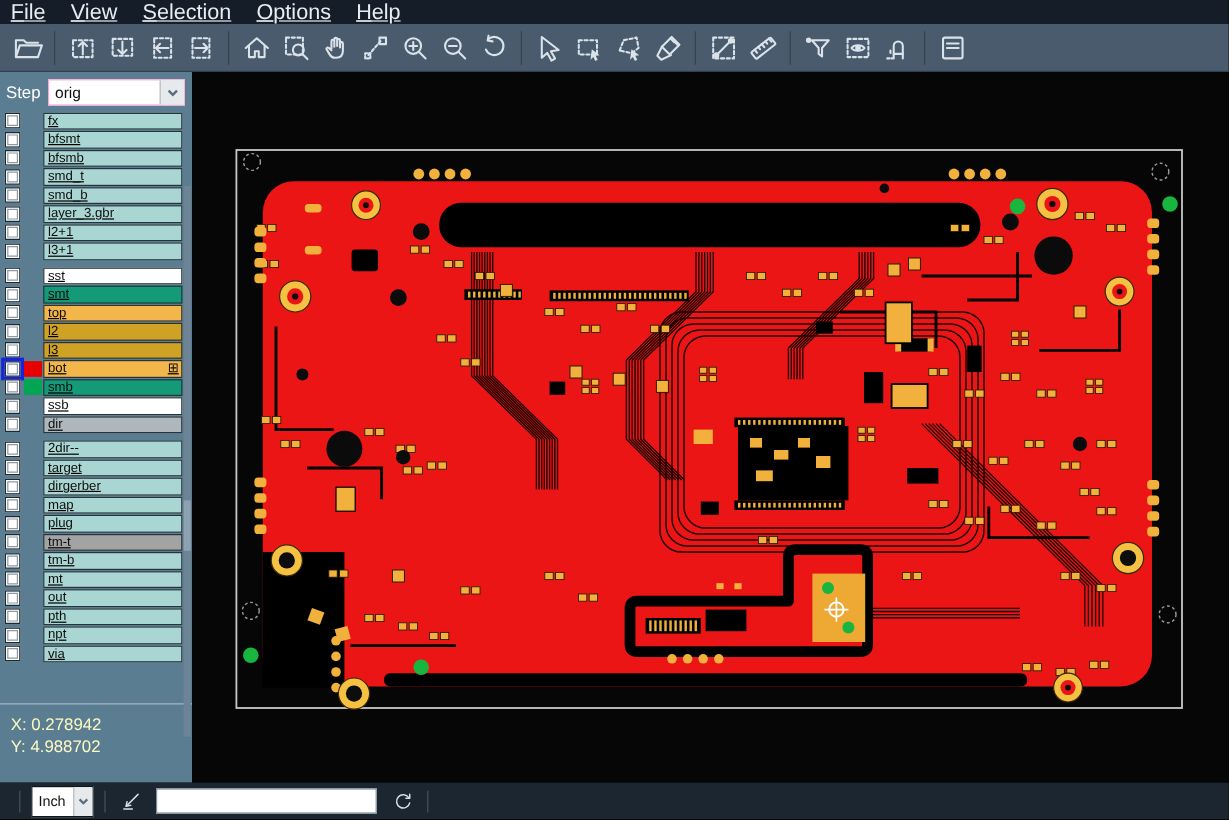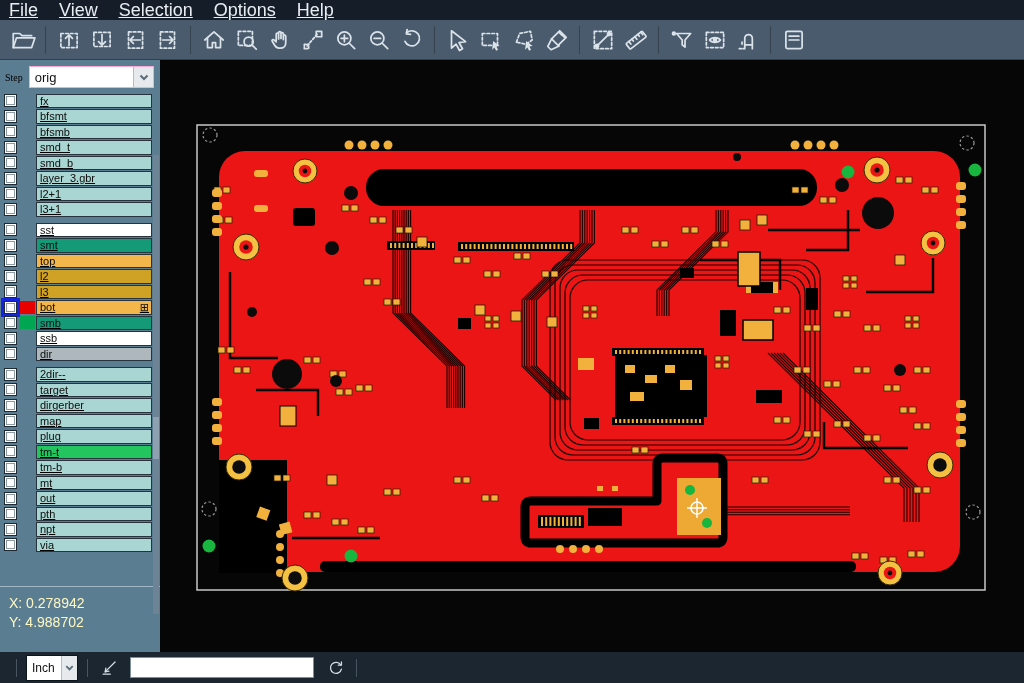--- a/index.html
+++ b/index.html
@@ -16,21 +16,21 @@
   .menu-item::first-letter { text-decoration:underline; }
   
   .toolbar { background:#4a5b6d; border-bottom:1px solid #32404e; display:flex; align-items:center; padding-left:6px; }
   .tb { width:33px; height:32px; display:flex; align-items:center; justify-content:center; flex:0 0 auto; }
   .tb svg { width:26px; height:26px; stroke:#dbe3ea; stroke-width:1.6; fill:none; stroke-linecap:round; stroke-linejoin:round; }
   .tbsep { width:1px; height:28px; background:#36434f; margin:0 6px; flex:0 0 auto; }
   
   .main { display:grid; grid-template-columns:160px 1fr; min-height:0; }
   .sidebar { background:#5b7d92; display:flex; flex-direction:column; position:relative; min-height:0; }
   .step-row { display:flex; align-items:center; gap:6px; padding:6px 6px 5px 5px; }
-  .step-label { color:#000000; font-size:10px;font-family:Liberation Serif, serif; }
+  .step-label { color:#ffffff; font-size:14px; }
   .stepsel { flex:1; height:22px; background:#fff; border:1px solid #f9a8d4; display:flex; align-items:center; cursor:pointer; }
   .stepsel .val { flex:1; font-size:13px; color:#111; padding-left:5px; }
   .stepsel .chev { width:20px; height:100%; background:#e7eaec; border-left:1px solid #b5bcc2; display:flex; align-items:center; justify-content:center; }
   .chev svg { width:12px; height:12px; stroke:#5a6b7a; stroke-width:2; fill:none; }
   .layers { padding-left:2px;text-decoration:underline; }
   .lrow { height:15.5px; display:flex; align-items:center; }
   .cb { width:13px; height:13px; background:#fff; border:1px solid #1d2933; box-shadow:inset 0 0 0 1px #fff, inset 0 0 0 2px #8b9aa5; margin-left:2px; flex:0 0 auto; cursor:pointer; }
   .cb.sel { box-shadow:0 0 0 3px #1326de, inset 0 0 0 1px #fff, inset 0 0 0 2px #8b9aa5; }
   .sw { width:15px; height:13px; margin-left:3px; background:transparent; flex:0 0 auto; }
   .ll { flex:1; height:14.5px; margin-left:1px; margin-right:8px; border:1px solid #27343e; font-size:11px; color:#0d0d0d; padding-left:3px; display:flex; align-items:center; cursor:pointer; white-space:nowrap; overflow:hidden; }
@@ -335,21 +335,21 @@
             <span class="ll" style="background: rgb(169, 214, 210);">map</span>
           </div>
           <div class="lrow">
             <span class="cb"></span>
             <span class="sw"></span>
             <span class="ll" style="background: rgb(169, 214, 210);">plug</span>
           </div>
           <div class="lrow">
             <span class="cb"></span>
             <span class="sw"></span>
-            <span class="ll" style="background: #22c55e;">tm-t</span>
+            <span class="ll" style="background: #a3a3a3;">tm-t</span>
           </div>
           <div class="lrow">
             <span class="cb"></span>
             <span class="sw"></span>
             <span class="ll" style="background: rgb(169, 214, 210);">tm-b</span>
           </div>
           <div class="lrow">
             <span class="cb"></span>
             <span class="sw"></span>
             <span class="ll" style="background: rgb(169, 214, 210);">mt</span>

